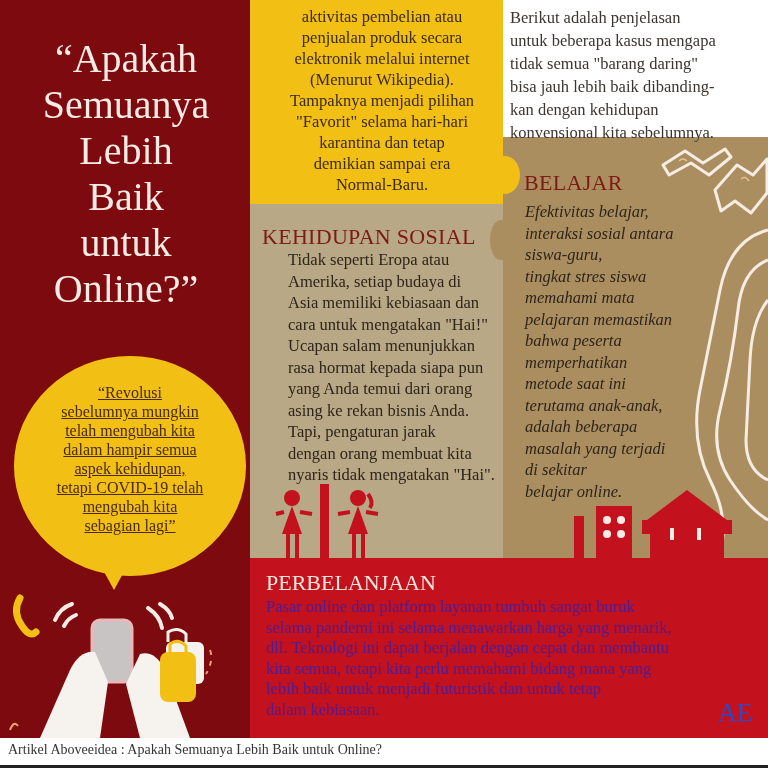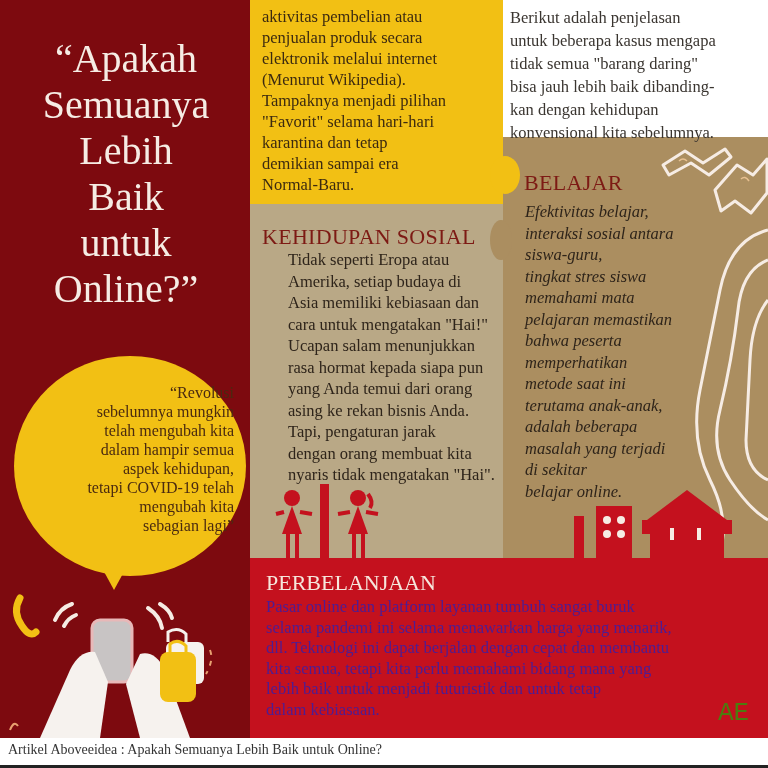--- a/index.html
+++ b/index.html
@@ -2,38 +2,38 @@
 <html><head>
 <meta charset="utf-8">
 <style>
   html,body{margin:0;padding:0;}
   body{width:768px;height:768px;position:relative;overflow:hidden;background:#fff;font-family:"DejaVu Serif","Liberation Serif",serif;}
   .abs{position:absolute;}
   #left{left:0;top:0;width:250px;height:738px;background:#7d0a0f;}
   #title{left:10px;top:36px;width:232px;text-align:center;color:#f6ece4;font-family:"Liberation Serif",serif;font-size:40px;line-height:46px;}
   #bubble{left:14px;top:356px;width:232px;height:220px;border-radius:50%;background:#f2c014;}
   #bubble-tail{left:102px;top:568px;width:0;height:0;border-left:12px solid transparent;border-right:12px solid transparent;border-top:22px solid #f2c014;}
-  #bubble-text{left:26px;top:383px;width:208px;text-align:right;color:#4a2a10;font-family:"Liberation Serif",serif;font-size:16px;line-height:19px;}
+  #bubble-text{left:26px;top:383px;width:208px;text-align:center;color:#4a2a10;font-family:"Liberation Serif",serif;font-size:16px;line-height:19px;text-decoration:underline;}
   #yellow{left:250px;top:0;width:253px;height:204px;background:#f2c014;}
-  #yellow-text{left:262px;top:6px;width:240px;color:#3c2a10;font-family:"Liberation Serif",serif;font-size:16.5px;line-height:21px;}
+  #yellow-text{left:262px;top:6px;width:240px;color:#3c2a10;font-family:"Liberation Serif",serif;font-size:16.5px;line-height:21px;text-align:center;}
   #white{left:503px;top:0;width:265px;height:137px;background:#ffffff;}
   #white-text{left:510px;top:6px;width:258px;color:#3a3530;font-family:"Liberation Serif",serif;font-size:16.5px;line-height:23px;}
   #social{left:250px;top:204px;width:253px;height:356px;background:#b9a886;}
   #belajar{left:503px;top:137px;width:265px;height:423px;background:#ab8e60;}
   #yellow-knob{left:490px;top:156px;width:30px;height:38px;border-radius:50%;background:#f2c014;}
   #tan-knob{left:490px;top:220px;width:22px;height:40px;border-radius:50%;background:#ab8e60;}
   .h2{font-family:"Liberation Serif",serif;font-size:22px;color:#7d1a14;letter-spacing:0.3px;margin-top:12px;}
   #social-h{left:262px;top:212px;}
   #belajar-h{left:524px;top:158px;}
   #social-text{left:262px;top:249px;width:245px;color:#2e241a;font-family:"Liberation Serif",serif;font-size:16.5px;line-height:21.5px;margin-left:26px;}
   #belajar-text{left:525px;top:201px;width:190px;color:#2e241a;font-family:"Liberation Serif",serif;font-size:16.5px;line-height:21.5px;font-style:italic;}
   #shop{left:250px;top:558px;width:518px;height:180px;background:#c4111e;}
   #shop-h{left:266px;top:570px;color:#f6e6dc;font-family:"Liberation Serif",serif;font-size:22px;}
   #shop-text{left:266px;top:597px;width:500px;color:#4c1d95;font-family:"Liberation Serif",serif;font-size:16.5px;line-height:20.5px;}
-  #ae{left:718px;top:698px;color:#4d7c0f;font-family:Liberation Mono, monospace;font-size:26px;text-align:right;}
+  #ae{left:718px;top:698px;color:#1d4ed8;font-family:Liberation Serif, serif;font-size:26px;text-align:right;}
   #footer{left:0;top:738px;width:768px;height:27px;background:#fff;border-bottom:3px solid #222;}
   #footer-text{left:8px;top:742px;color:#333;font-family:"Liberation Serif",serif;font-size:14px;}
   svg{position:absolute;}
 </style>
 </head>
 <body>
 
 <div class="abs" id="left"></div>
 <div class="abs" id="yellow"></div>
 <div class="abs" id="white"></div>

